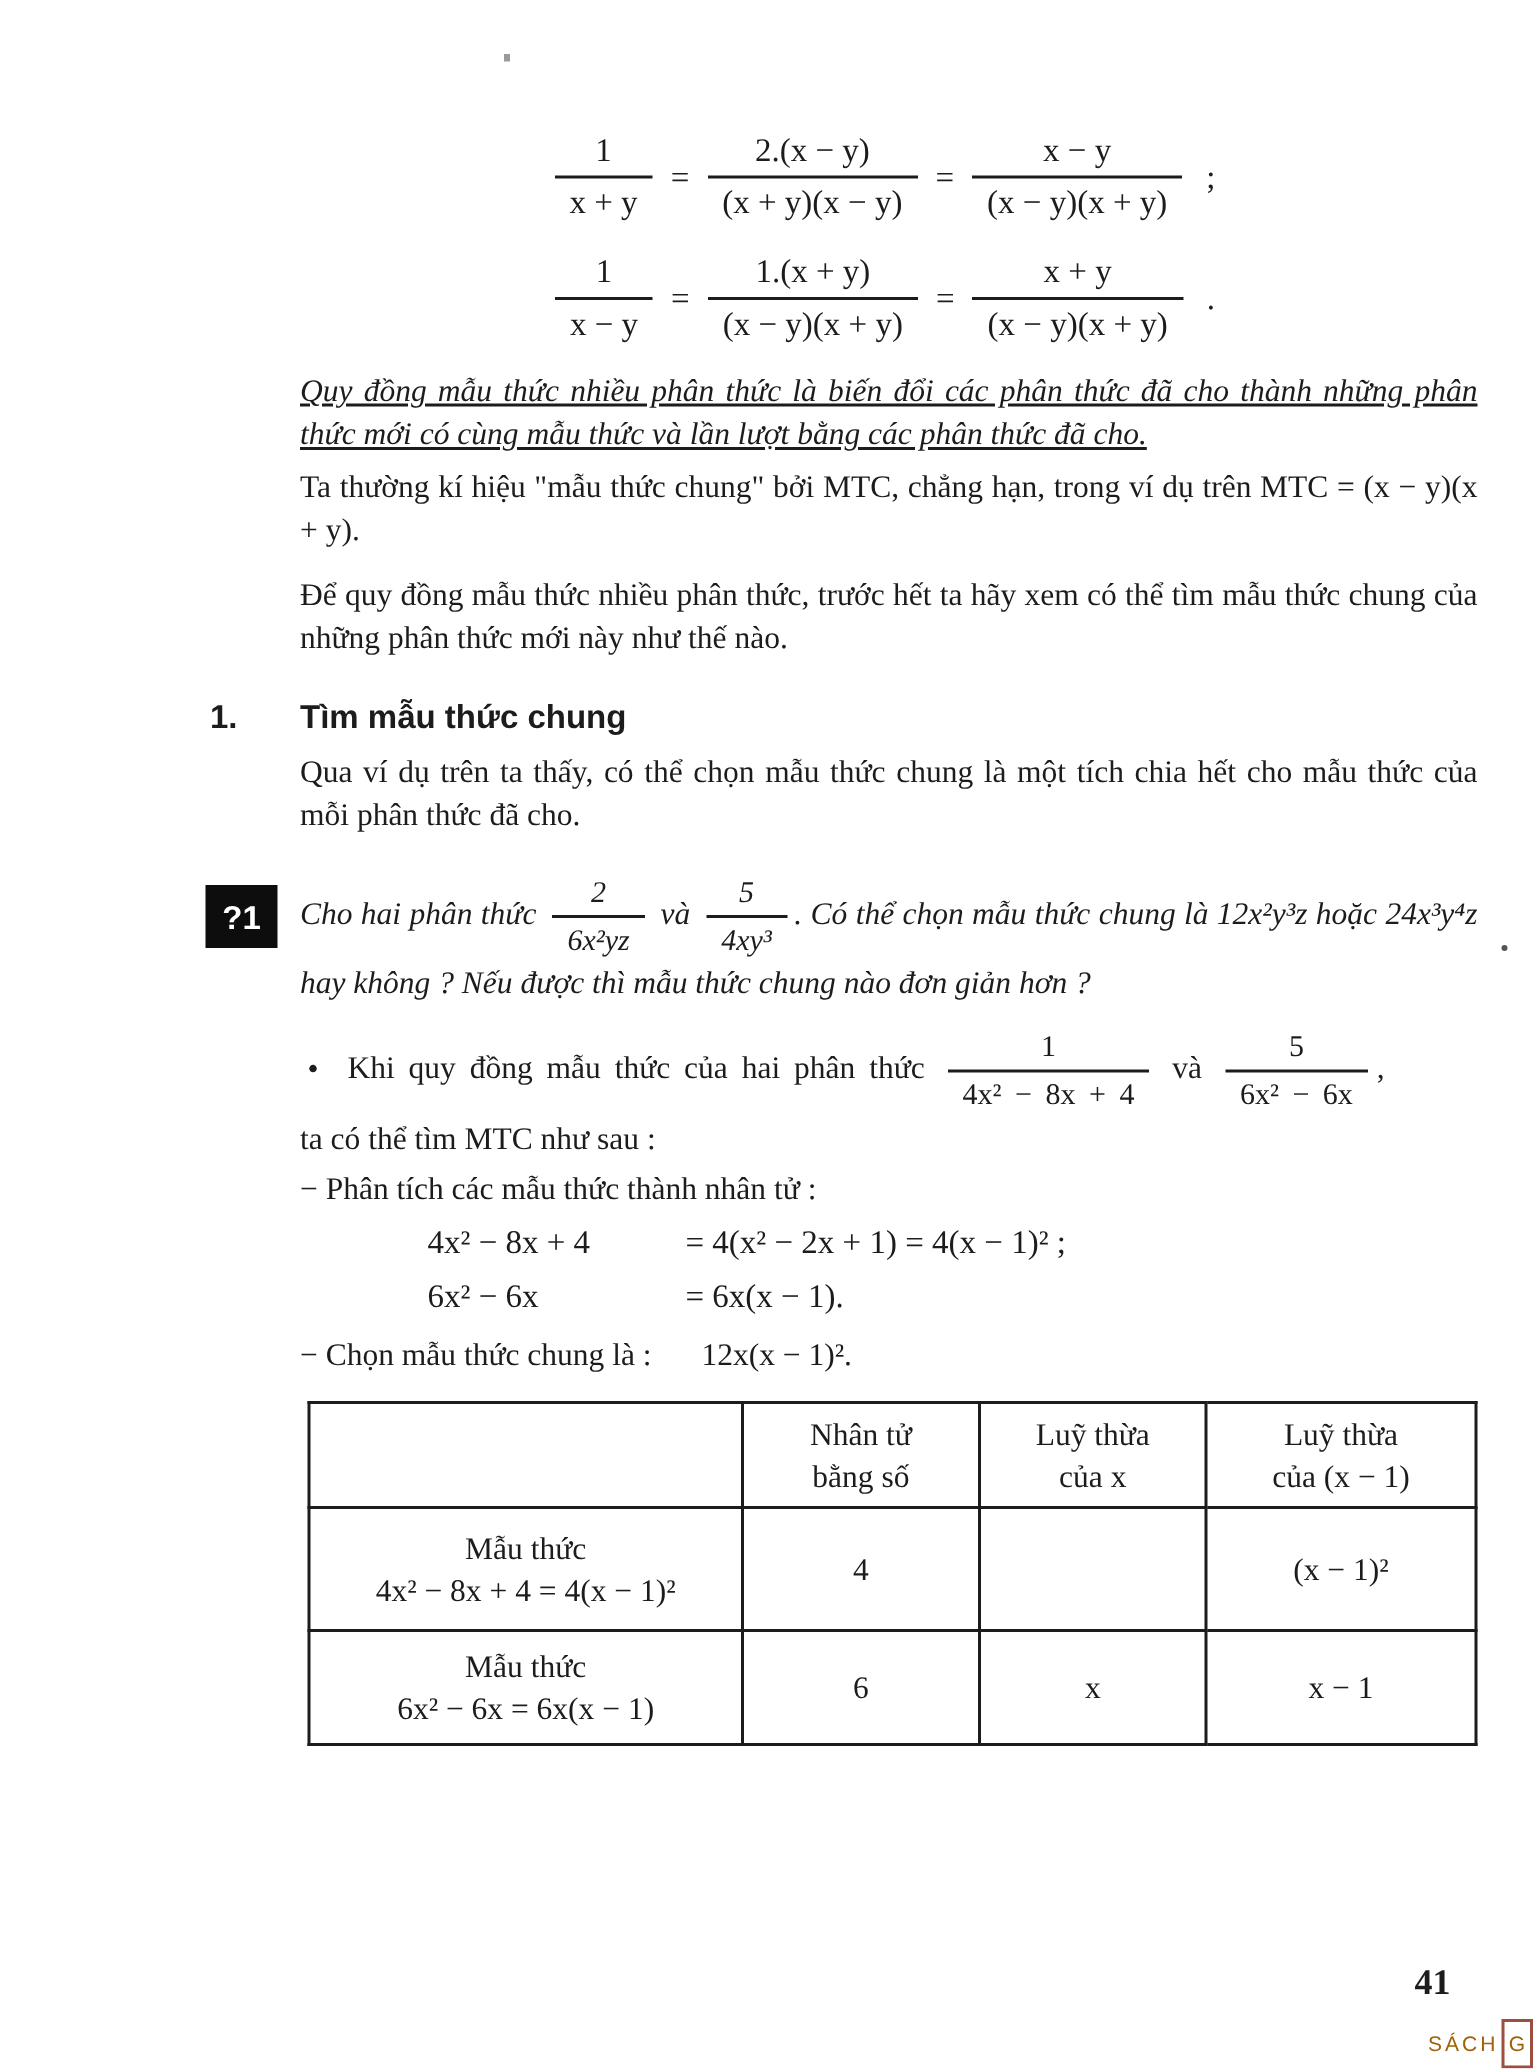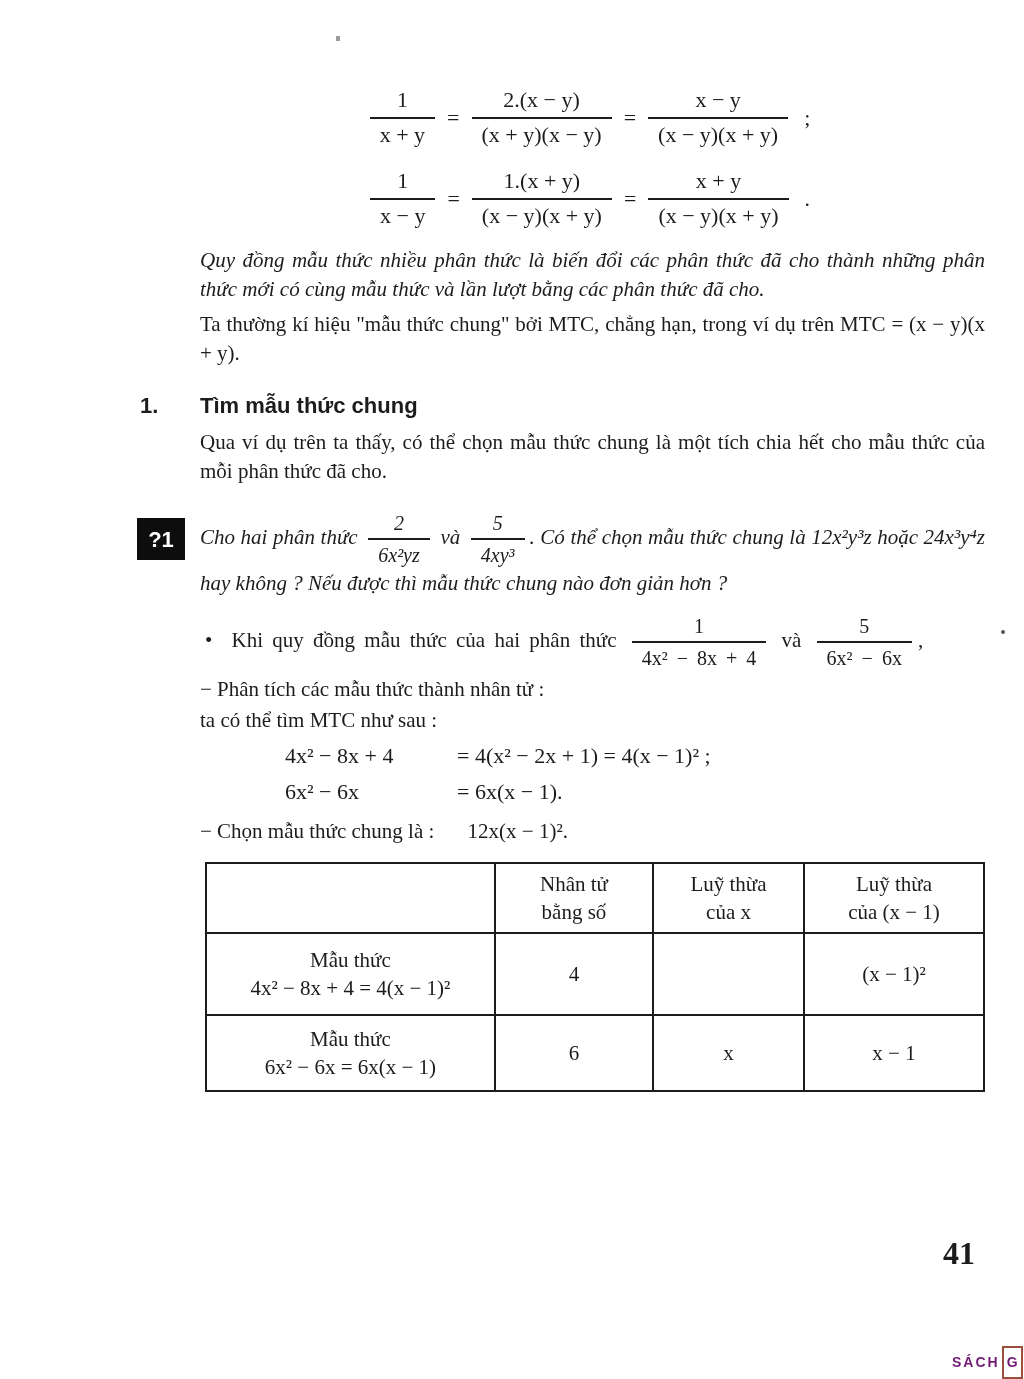--- a/index.html
+++ b/index.html
@@ -10,21 +10,21 @@
   }
   
   .eq-top { margin:86px 0 0 200px; width:780px; display:flex; flex-direction:column; align-items:center; row-gap:18px; font-size:22px; }
   .eq-line { display:flex; align-items:center; column-gap:12px; line-height:1.25; }
   .frac { display:inline-block; vertical-align:middle; text-align:center; line-height:1.3; }
   .frac .fr-num { display:block; padding:0 10px 2px; border-bottom:2px solid #1c1c1c; }
   .frac .fr-den { display:block; padding:2px 10px 0; }
   .tail { margin-left:4px; }
   
   .para { margin:10px 39px 0 200px; text-align:justify; }
-  .italic { font-style:italic; }
+  .italic { font-style:italic;text-decoration:underline; }
   .mt16 { margin-top:16px; } .mt6 { margin-top:6px; } .mt14 { margin-top:14px; } .mt8 { margin-top:8px; } .mt2 { margin-top:2px; }
   .mt4 { margin-top:4px; } .mt10 { margin-top:10px; }
   .left { text-align:left; }
   
   .sec-head { margin:24px 39px 0 140px; display:flex; font-family:"Liberation Sans","DejaVu Sans",sans-serif; font-weight:bold; font-size:22px; line-height:28px; }
   .sec-num { width:60px; }
   
   .q1 { display:flex; margin:24px 39px 0 137px; }
   .q1-badge { flex:0 0 48px; height:42px; margin:8px 15px 0 0; background:#0d0d0d; color:#ffffff;
     font-family:"Liberation Sans","DejaVu Sans",sans-serif; font-weight:bold; font-size:22px;
@@ -41,24 +41,24 @@
   .f-lhs { flex:0 0 172px; }
   .choose-val { margin-left:28px; }
   
   .mtc-table { margin:16px 0 0 205px; border-collapse:collapse; width:780px; table-layout:fixed; }
   .mtc-table th, .mtc-table td { border:2px solid #1c1c1c; text-align:center; vertical-align:middle;
     font-weight:normal; font-size:21px; line-height:28px; padding:6px 6px; }
   .col-label { width:38%; } .col-num { width:20%; } .col-x { width:19%; } .col-x1 { width:23%; }
   .hdr-row { height:68px; } .row-1 { height:82px; } .row-2 { height:76px; } .row-3 { height:66px; }
   .cell-line { display:block; }
   
-  .page-num { position:absolute; top:1239px; left:943px; font-size:32px; font-weight:bold; }
+  .page-num { position:absolute; top:1308px; left:943px; font-size:24px; font-weight:bold; }
   .watermark { position:absolute; top:1346px; left:952px; display:flex; align-items:center;
     font-family:"Liberation Sans","DejaVu Sans",sans-serif; font-size:14px; letter-spacing:2px;
-    color:#701a75; font-weight:bold; }
+    color:#a16207; font-weight:normal; }
   .wm-logo { border:2px solid #9d4f3f; padding:0 3px; margin:0 2px; letter-spacing:0; }
   
   .speck-a { position:absolute; left:336px; top:36px; width:4px; height:5px; background:#9a9a9a; }
   .speck-b { position:absolute; left:1001px; top:630px; width:4px; height:4px; background:#555555; border-radius:50%; }
 </style>
 </head>
 <body>
 
 <div class="page">
 
@@ -94,20 +94,21 @@
       <span class="frac">
         <span class="fr-num">x + y</span>
         <span class="fr-den">(x − y)(x + y)</span>
       </span>
       <span class="tail">.</span>
     </div>
   </div>
 
   <p class="para italic mt16">Quy đồng mẫu thức nhiều phân thức là biến đổi các phân thức đã cho thành những phân thức mới có cùng mẫu thức và lần lượt bằng các phân thức đã cho.</p>
   <p class="para mt6">Ta thường kí hiệu "mẫu thức chung" bởi MTC, chẳng hạn, trong ví dụ trên MTC = (x − y)(x + y).</p>
+  <p class="para mt14">Để quy đồng mẫu thức nhiều phân thức, trước hết ta hãy xem có thể tìm mẫu thức chung của những phân thức mới này như thế nào.</p>
 
   <div class="sec-head">
     <span class="sec-num">1.</span>
     <span>Tìm mẫu thức chung</span>
   </div>
   <p class="para mt8">Qua ví dụ trên ta thấy, có thể chọn mẫu thức chung là một tích chia hết cho mẫu thức của mỗi phân thức đã cho.</p>
 
   <div class="q1">
     <div class="q1-badge">?1</div>
     <div class="q1-text">
@@ -130,23 +131,23 @@
     <span class="frac">
       <span class="fr-num">1</span>
       <span class="fr-den">4x² − 8x + 4</span>
     </span>
     <span>và</span>
     <span class="frac">
       <span class="fr-num">5</span>
       <span class="fr-den">6x² − 6x</span>
     </span><span>,</span>
   </div>
+  <p class="para left mt2">ta có thể tìm MTC như sau :</p>
+
   <p class="para left mt4">− Phân tích các mẫu thức thành nhân tử :</p>
-
-  <p class="para left mt2">ta có thể tìm MTC như sau :</p>
   <div class="factor">
     <div class="f-row">
       <span class="f-lhs">4x² − 8x + 4</span>
       <span>= 4(x² − 2x + 1) = 4(x − 1)² ;</span>
     </div>
     <div class="f-row">
       <span class="f-lhs">6x² − 6x</span>
       <span>= 6x(x − 1).</span>
     </div>
   </div>

